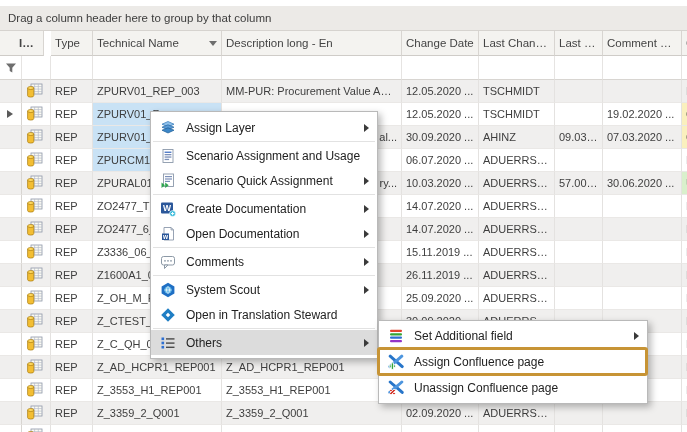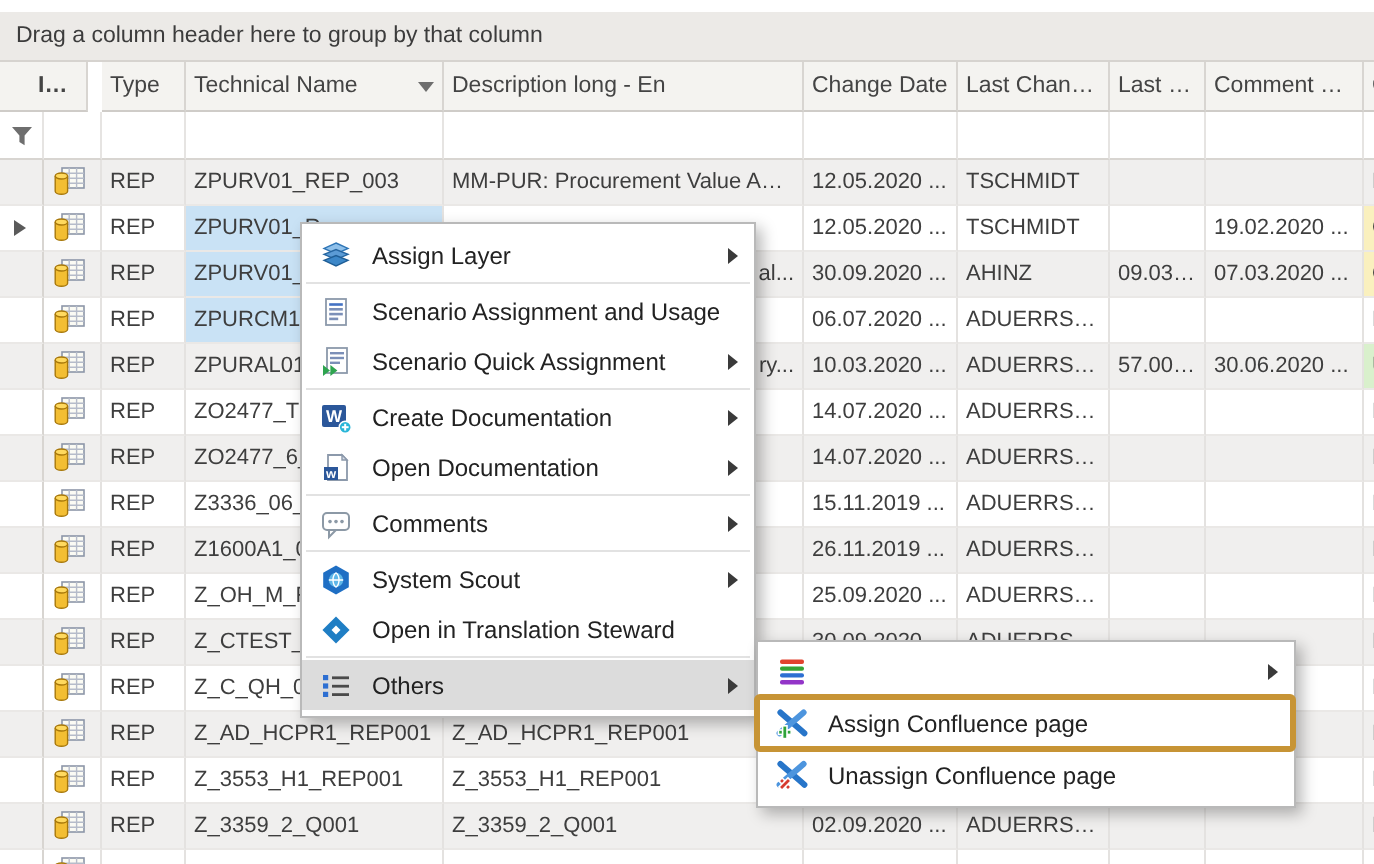--- a/index.html
+++ b/index.html
@@ -557,20 +557,21 @@
   <div class="menu menu2" id="submenu" style="left:378px;top:320px;width:268px;padding:2px 0;z-index:11;">
       <div class="mi">
         <span class="ic">
           <svg viewBox="0 0 16 16" width="16" height="16">
             <rect x="2" y="1.8" width="12" height="2.2" rx="1" fill="#E1432E"></rect>
             <rect x="2" y="5.2" width="12" height="2.2" rx="1" fill="#35A435"></rect>
             <rect x="2" y="8.6" width="12" height="2.2" rx="1" fill="#2D6FD2"></rect>
             <rect x="2" y="12" width="12" height="2.2" rx="1" fill="#9335C8"></rect>
           </svg>
         </span>
+        <span>Set Additional field</span>
         <span class="arr"></span>
       </div>
       <div class="mi">
         <span class="ic">
           <svg viewBox="0 0 16 16" width="16" height="16">
             <path d="M2.2 2.2 C6 5.6,10 8.8,14.2 12.6" stroke="#2775C9" stroke-width="3" fill="none" stroke-linecap="round"></path>
             <path d="M13.8 2.2 C10 5.6,6 8.8,1.8 12.6" stroke="#4D95DE" stroke-width="3" fill="none" stroke-linecap="round"></path>
             <g stroke="#fff" stroke-width=".8">
               <rect x="1.2" y="11" width="6.4" height="2.2" fill="#2FA33A"></rect>
               <rect x="3.3" y="8.9" width="2.2" height="6.4" fill="#2FA33A"></rect>

